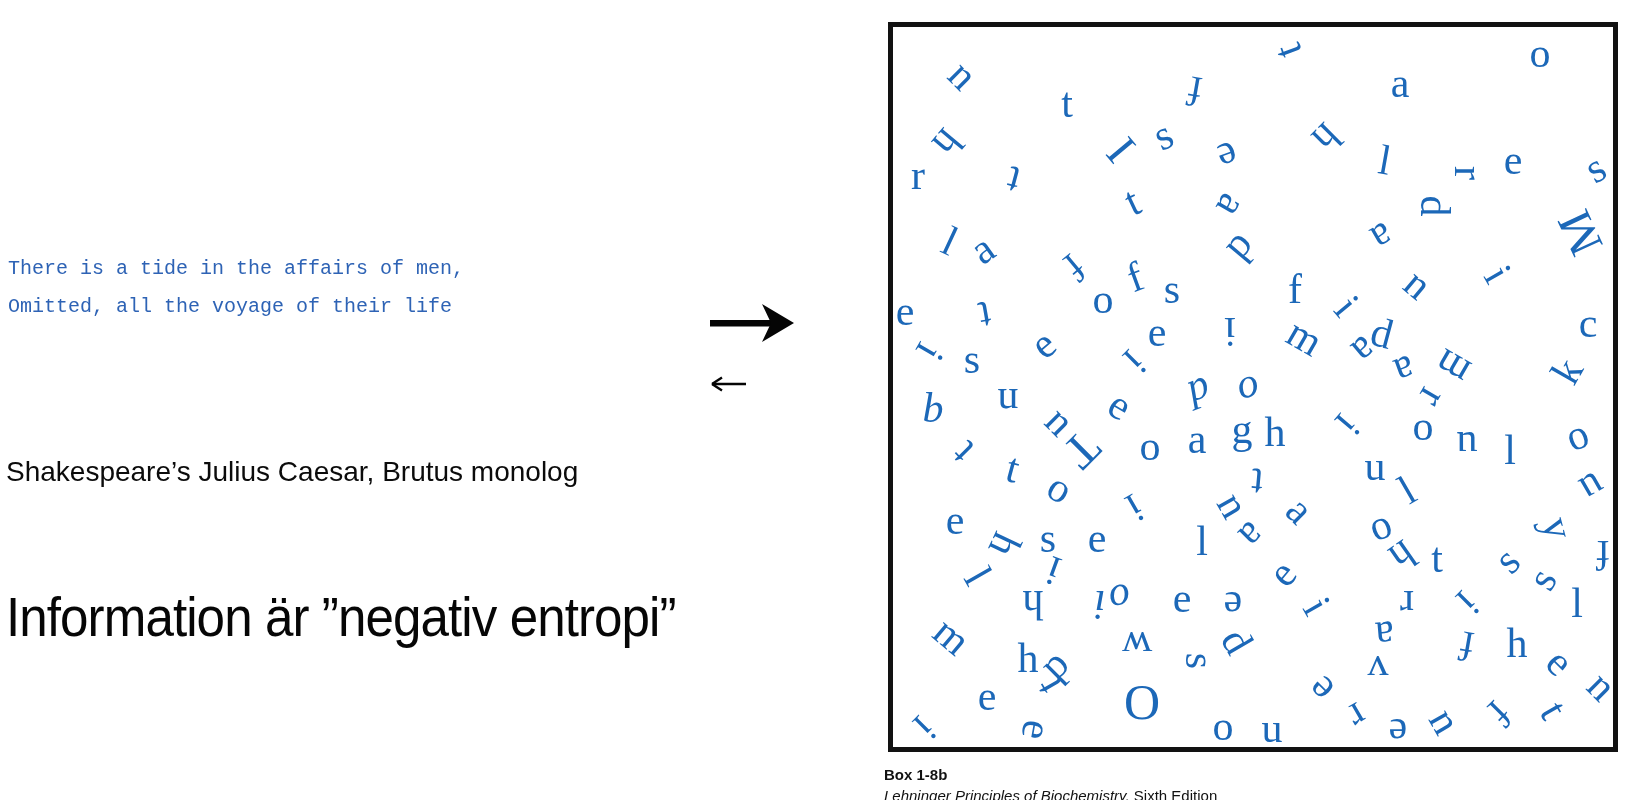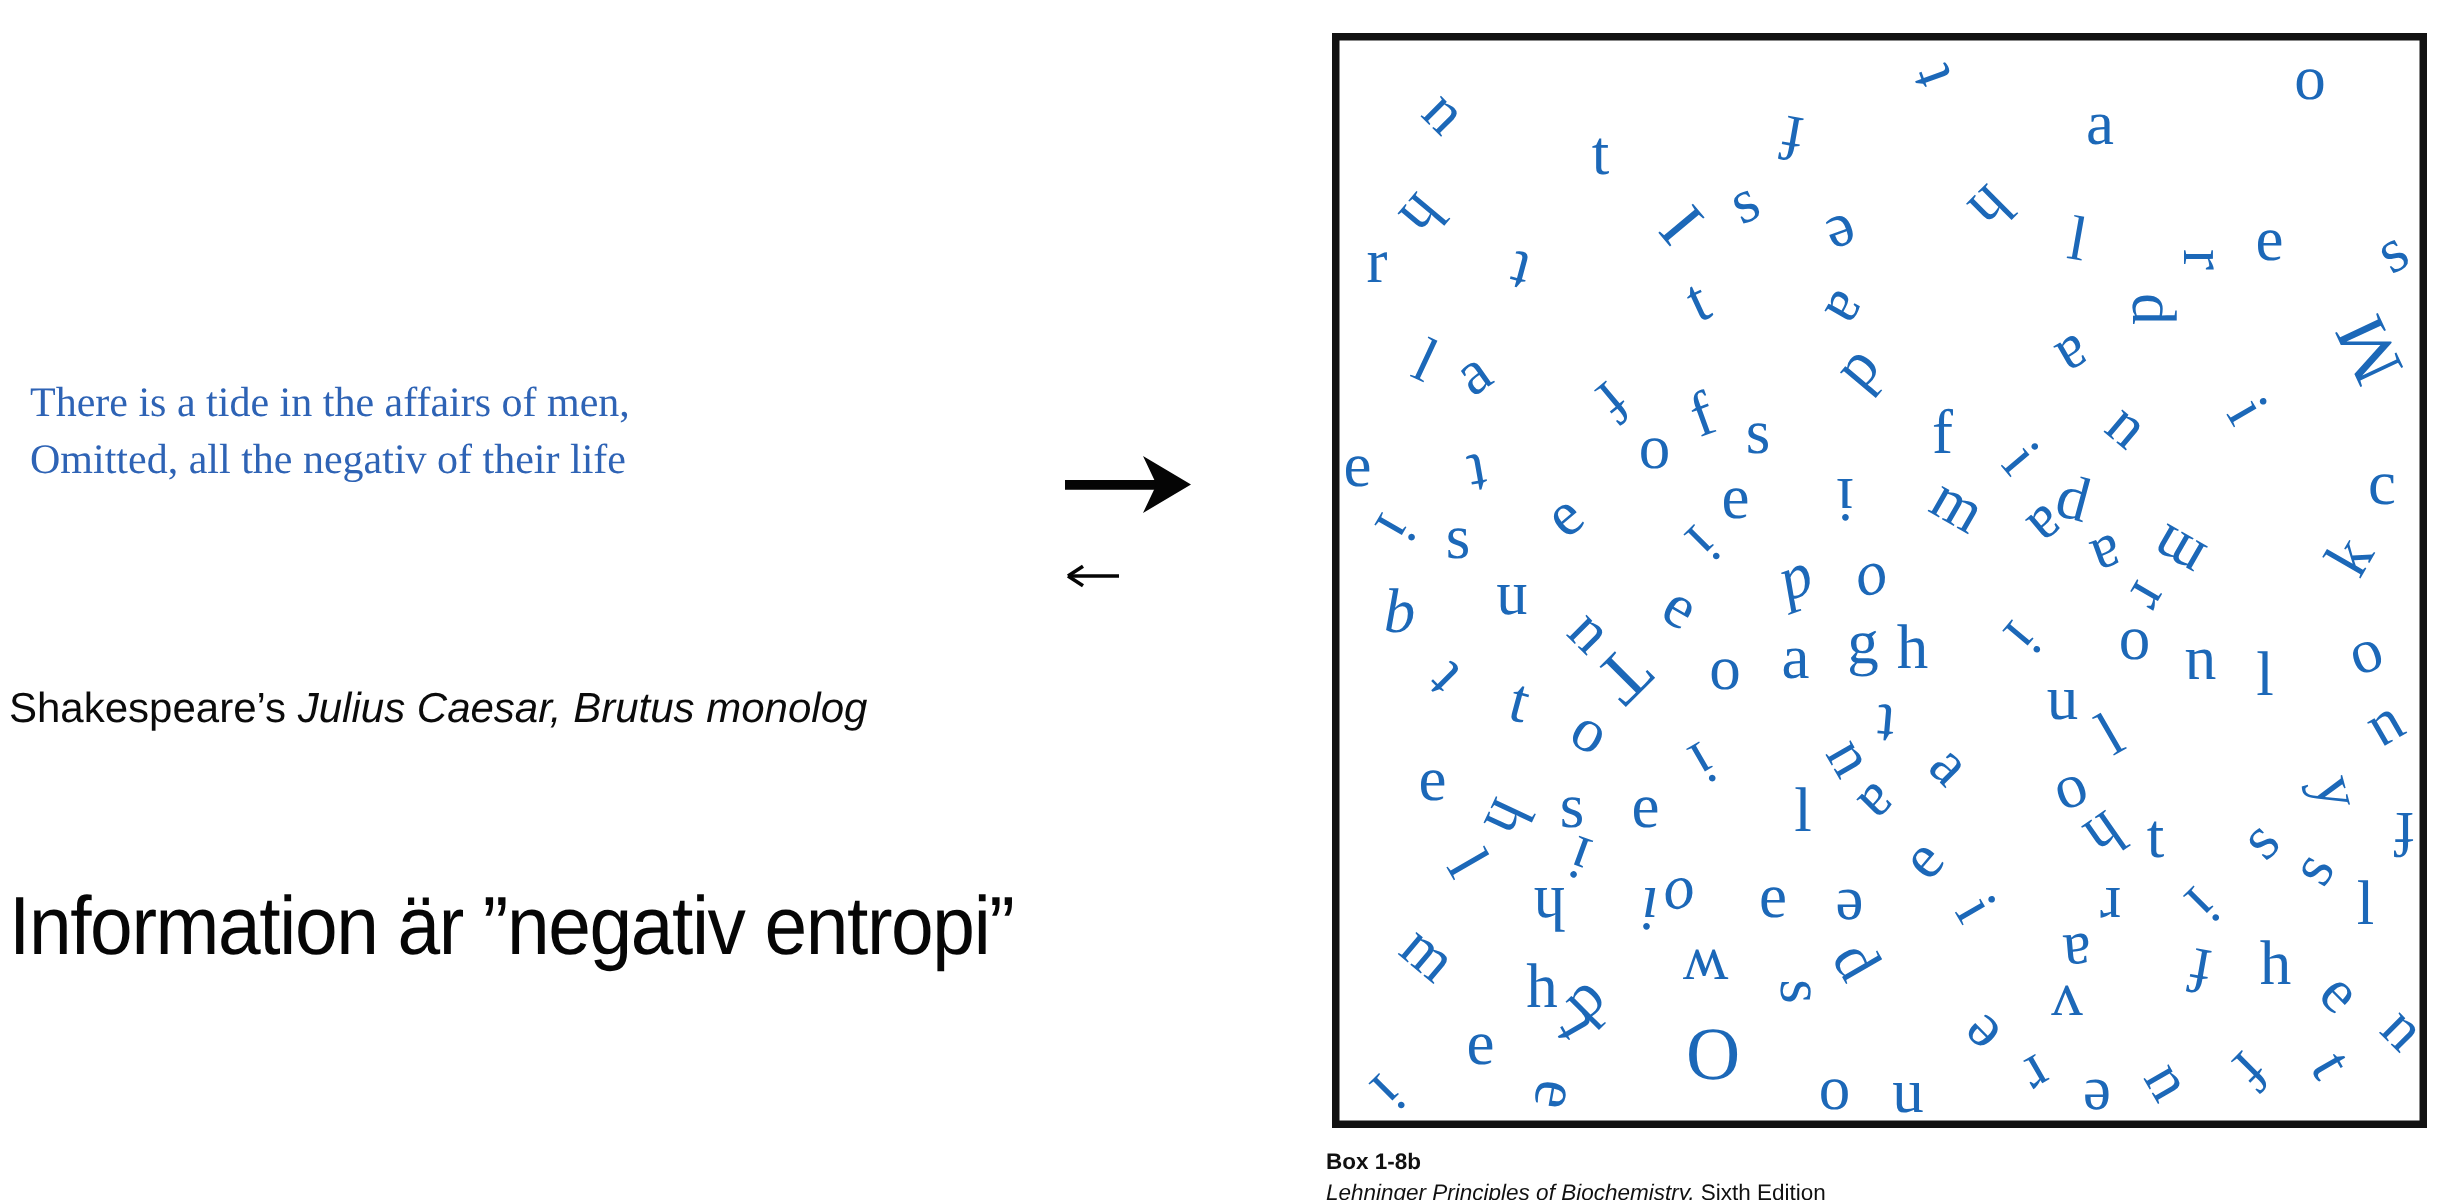--- a/index.html
+++ b/index.html
@@ -5,31 +5,31 @@
   html,body{margin:0;padding:0;background:#ffffff;}
   #canvas{
     position:relative;
     width:1636px;height:800px;
     overflow:hidden;
     background:#ffffff;
     font-family:"Liberation Sans",sans-serif;
   }
   
   .poem{
-    position:absolute;left:20px;top:250px;
-    font-family:Liberation Serif, serif;
-    font-size:28px;line-height:37.5px;
+    position:absolute;left:8px;top:250px;
+    font-family:Liberation Mono, monospace;
+    font-size:20px;line-height:37.5px;
     white-space:nowrap;
   }
   
   .attribution{
     position:absolute;left:6px;top:456px;
     font-size:28px;color:#0b0b0b;white-space:nowrap;
   }
-  .attribution .it{font-style:italic;}
+  .attribution .it{}
   
   .heading{
     position:absolute;left:6px;top:585px;
     font-size:55px;color:#060606;
     letter-spacing:-1px;white-space:nowrap;
     transform:scaleX(0.93);transform-origin:left center;
   }
   
   .arrow-right{position:absolute;left:708px;top:300px;}
   .arrow-left{position:absolute;left:706px;top:372px;}
@@ -60,21 +60,21 @@
   }
   .cap2 .it{font-style:italic;}
 </style>
 </head>
 <body>
 
 <div id="canvas">
 
   <div class="poem" style="color: rgb(46, 99, 181);">
     <div>There is a tide in the affairs of men,</div>
-    <div>Omitted, all the negativ of their life</div>
+    <div>Omitted, all the voyage of their life</div>
   </div>
 
   <div class="attribution">
     <span>Shakespeare’s </span><span class="it">Julius Caesar, Brutus monolog</span>
   </div>
 
   <div class="heading">Information är ”negativ entropi”</div>
 
   <svg class="arrow-right" width="90" height="46" viewBox="0 0 90 46">
     <rect x="2" y="20" width="62" height="6.5" fill="#050505"></rect>

